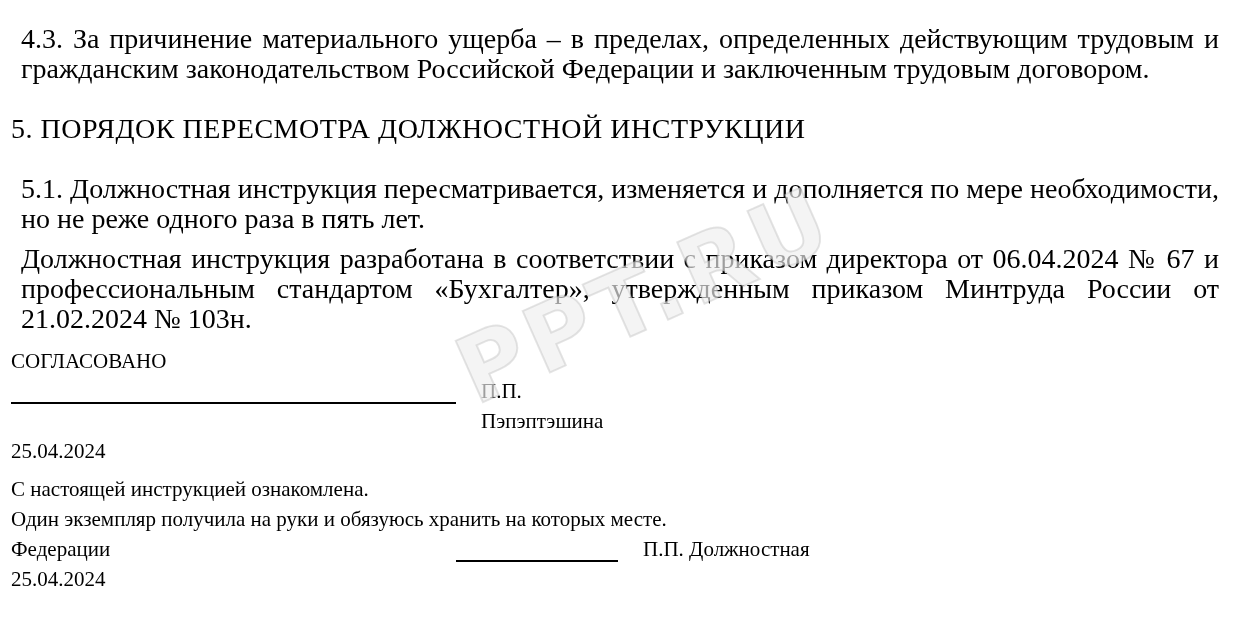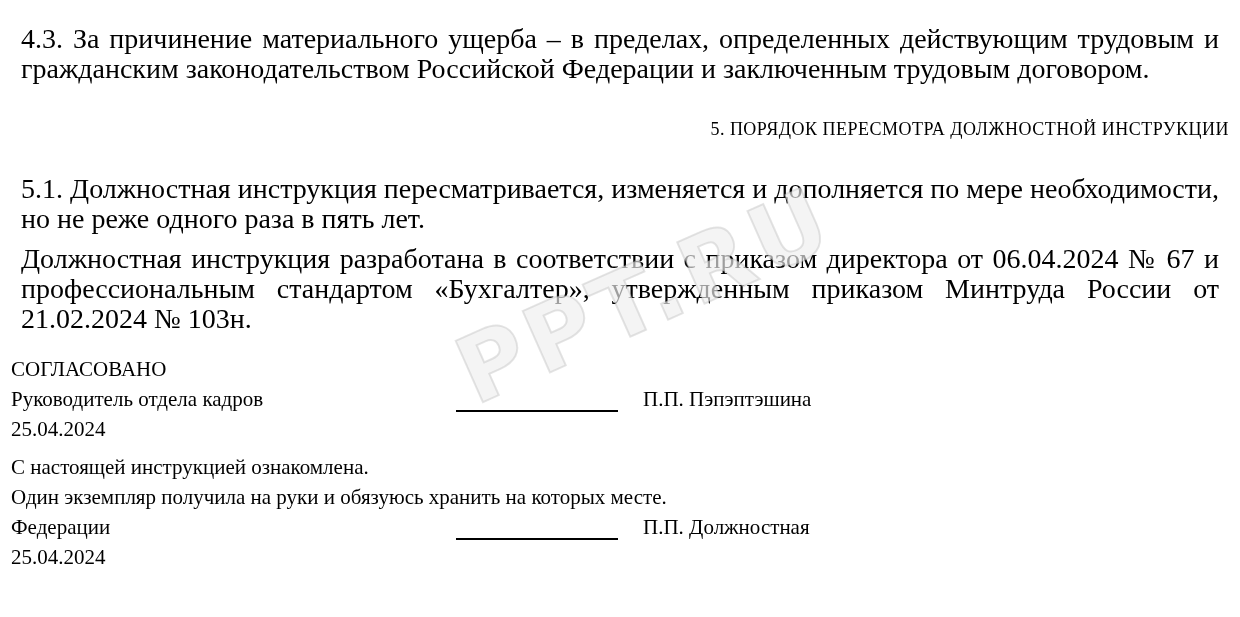--- a/index.html
+++ b/index.html
@@ -27,31 +27,31 @@
     z-index: 1;
   }
   .para {
     margin: 10px;
     font-size: 28px;
     line-height: 30px;
     text-align: justify;
   }
   .heading {
     margin: 30px 0;
-    font-size: 18px;
+    font-size: 28px;
     line-height: 30px;
     font-weight: normal;
-    text-align: right;
+    text-align: left;
     letter-spacing: 0.5px;
   }
   .sig-block {
     font-size: 21px;
     line-height: 30px;
   }
-  .approval-block { margin-top: 20px; }
+  .approval-block { margin-top: 12px; }
   .ack-block { margin-top: 8px; }
   .sig-row {
     display: grid;
     grid-template-columns: 445px 162px auto;
     align-items: end;
   }
   .sig-line {
     height: 26px;
     border-bottom: 2px solid #000;
     align-self: start;
@@ -95,21 +95,20 @@
     <h2 class="heading">5. ПОРЯДОК ПЕРЕСМОТРА ДОЛЖНОСТНОЙ ИНСТРУКЦИИ</h2>
 
     <p class="para">5.1. Должностная инструкция пересматривается, изменяется и дополняется по мере необходимости, но не реже одного раза в пять лет.</p>
 
 
     <p class="para">Должностная инструкция разработана в соответствии с приказом директора от 06.04.2024 № 67 и профессиональным стандартом «Бухгалтер», утвержденным приказом Минтруда России от 21.02.2024 № 103н.</p>
 
     <div class="sig-block approval-block">
       <div>СОГЛАСОВАНО</div>
       <div class="sig-row">
-        <span>Руководитель отдела кадров</span>
         <span class="sig-line"></span>
         <span class="sig-name">П.П. Пэпэптэшина</span>
       </div>
       <div>25.04.2024</div>
     </div>
 
     <div class="sig-block ack-block">
       <div>С настоящей инструкцией ознакомлена.</div>
       <div>Один экземпляр получила на руки и обязуюсь хранить на которых месте.</div>
       <div class="sig-row">

